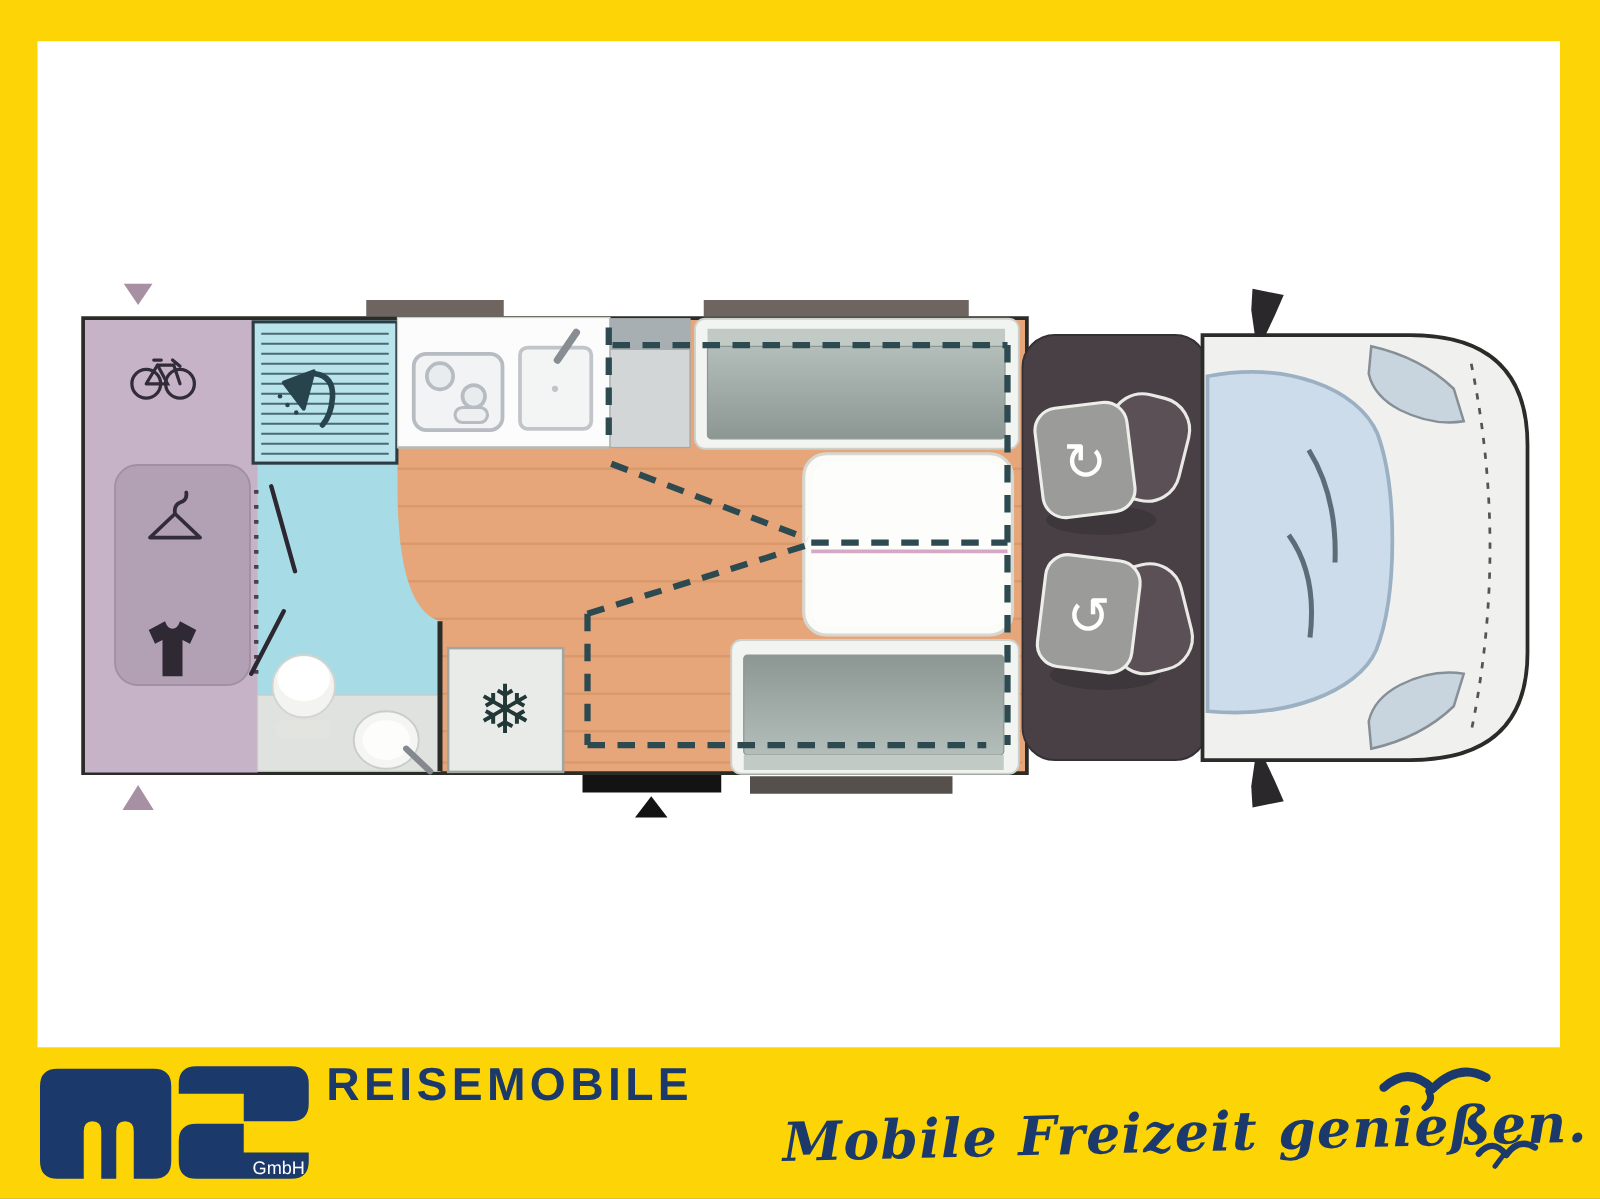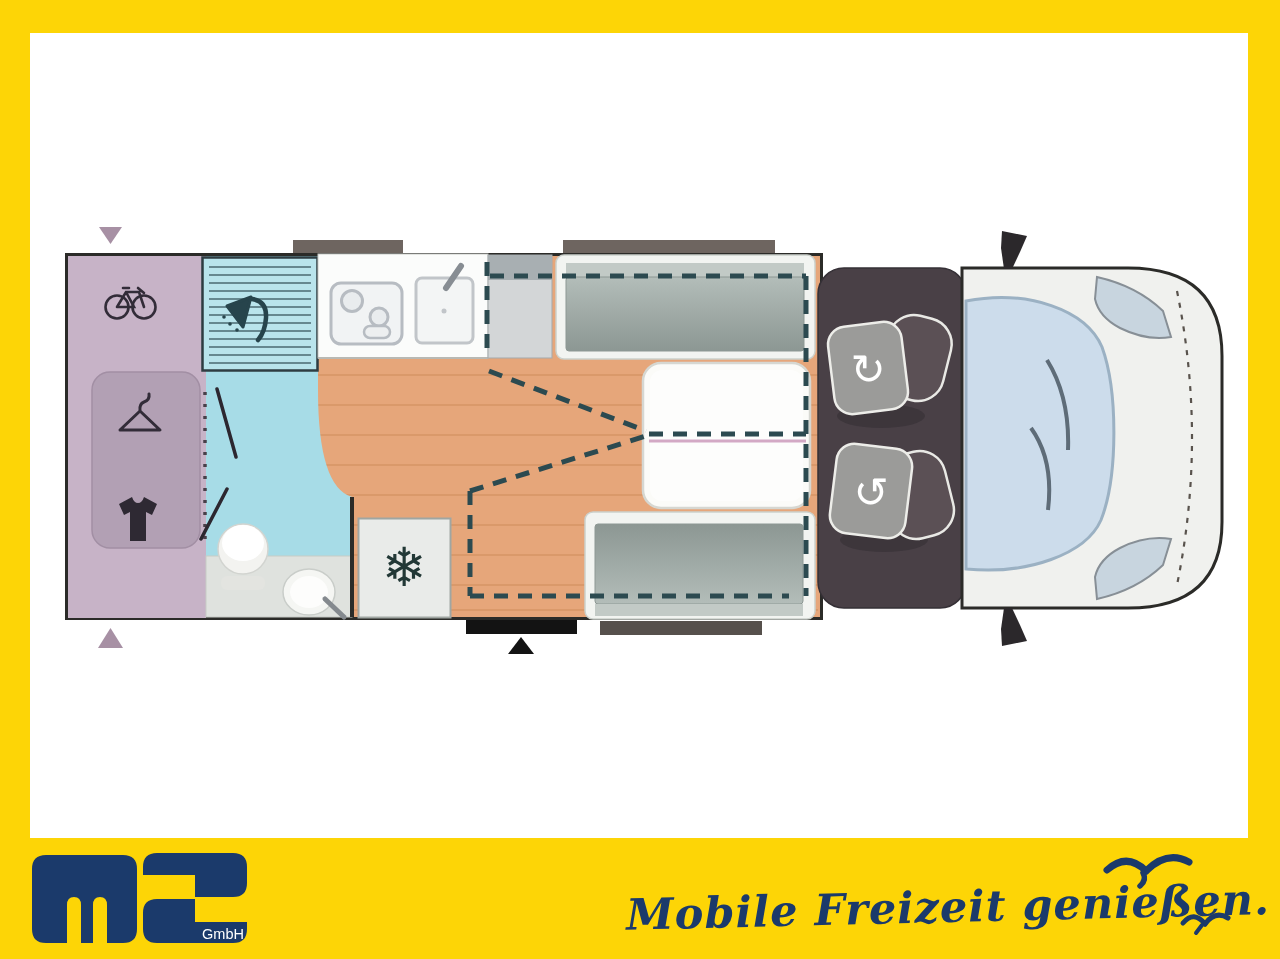--- a/index.html
+++ b/index.html
@@ -176,20 +176,21 @@
 
   <svg class="ms-logo" viewBox="0 0 220 95">
     <path fill="#1b3a6b" fill-rule="evenodd" d="M2,18 Q2,4 16,4 H93 Q107,4 107,18 V78 Q107,92 93,92 H16 Q2,92 2,78 Z
              M37,54 Q37,46 44,46 Q51,46 51,54 V92 H37 Z
              M63,54 Q63,46 70,46 Q77,46 77,54 V92 H63 Z"></path>
     <path fill="#1b3a6b" d="M113,24 V16 Q113,2 127,2 H203 Q217,2 217,16 V32 Q217,46 203,46 H165 V24 Z"></path>
     <path fill="#1b3a6b" d="M165,48 H127 Q113,48 113,62 V78 Q113,92 127,92 H203 Q217,92 217,78 V71 H165 Z"></path>
     <text x="193" y="88" font-size="14.5" text-anchor="middle" fill="#ffffff" font-family="Liberation Sans, sans-serif">GmbH</text>
   </svg>
 
+  <div class="company-name">REISEMOBILE</div>
   <div class="tagline">Mobile Freizeit genießen.</div>
 
   <svg class="birds-svg" viewBox="0 0 145 95">
     <g stroke="#1b3a6b" fill="none" stroke-linecap="round">
       <path d="M12,22 Q32,4 51,23" stroke-width="7"></path>
       <path d="M51,23 Q72,2 94,14" stroke-width="7"></path>
       <path d="M48,25 Q52,32 45,38" stroke-width="5.5"></path>
     </g>
     <g stroke="#1b3a6b" fill="none" stroke-linecap="round">
       <path d="M88,75 Q99,62 110,76" stroke-width="5"></path>

